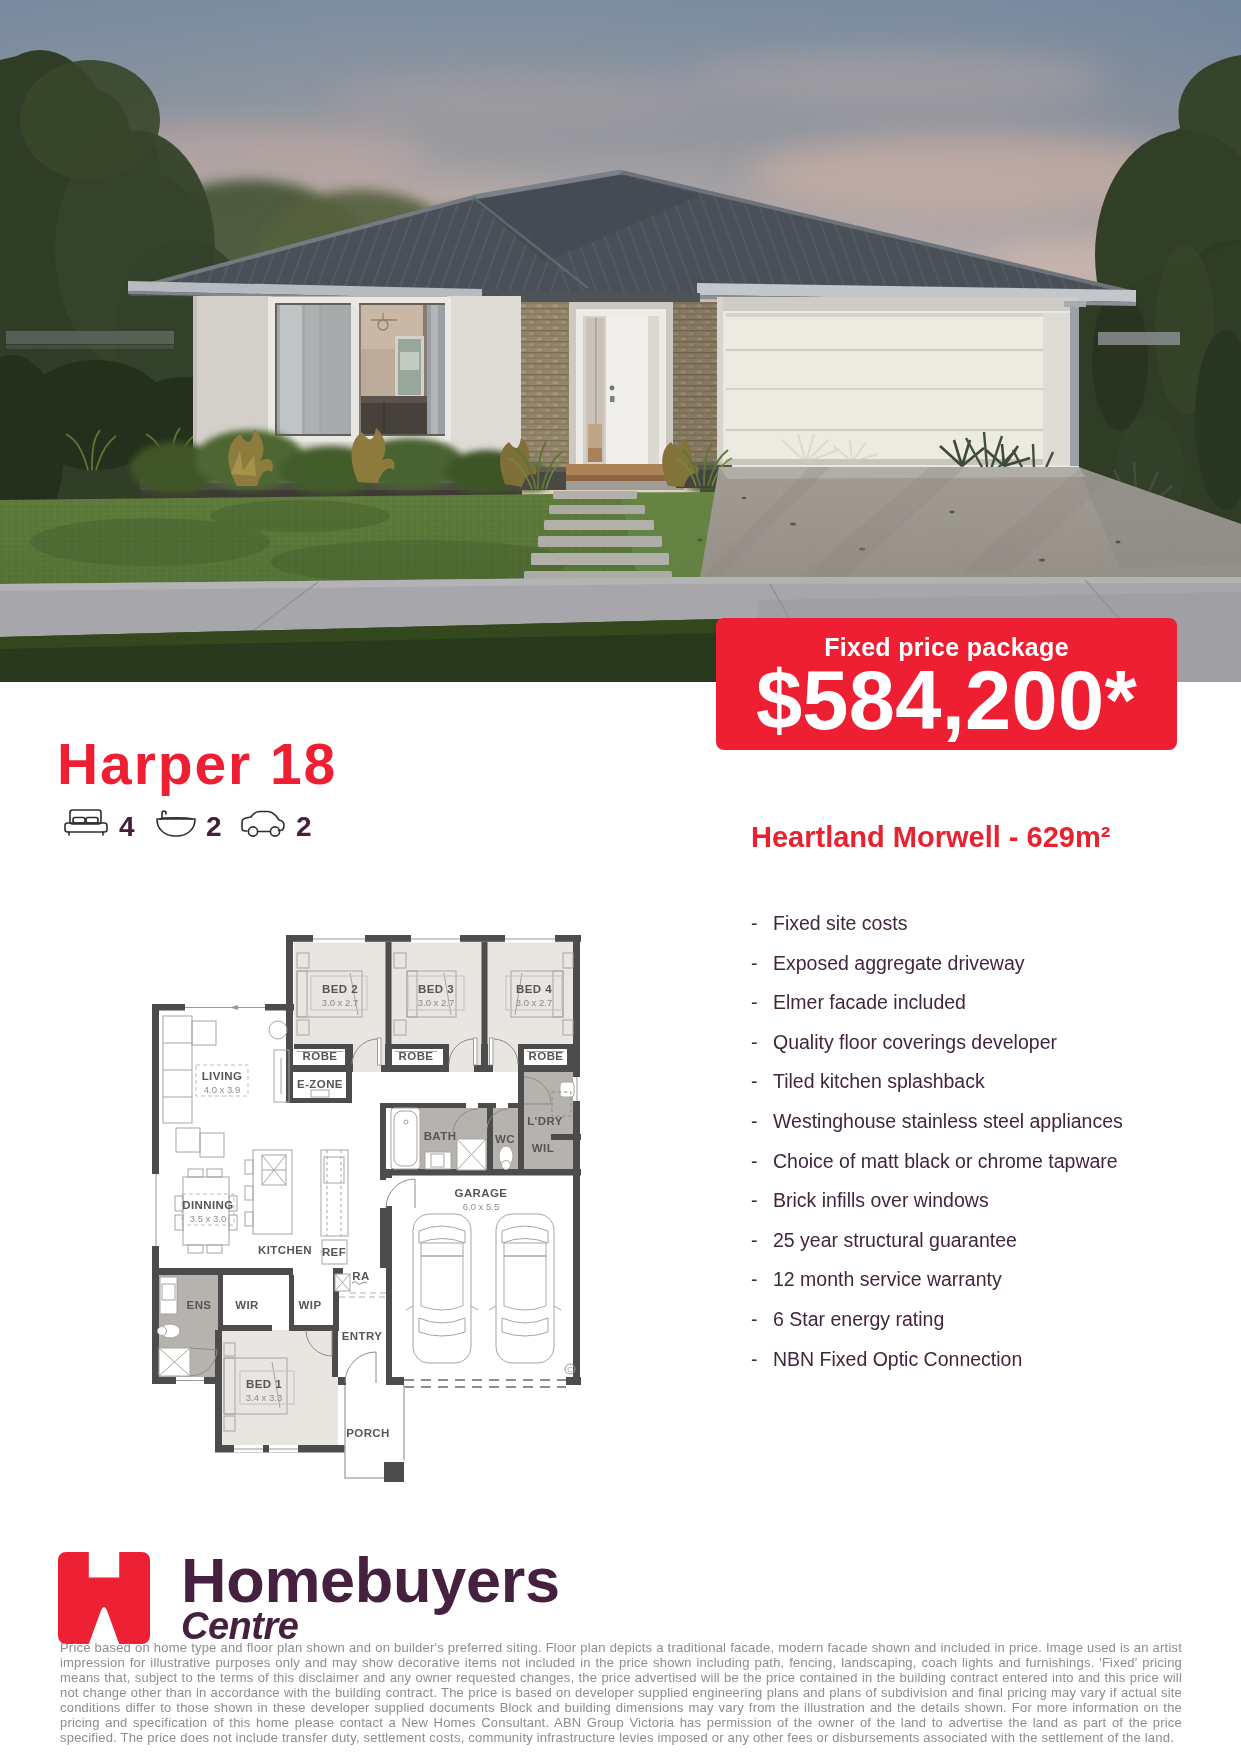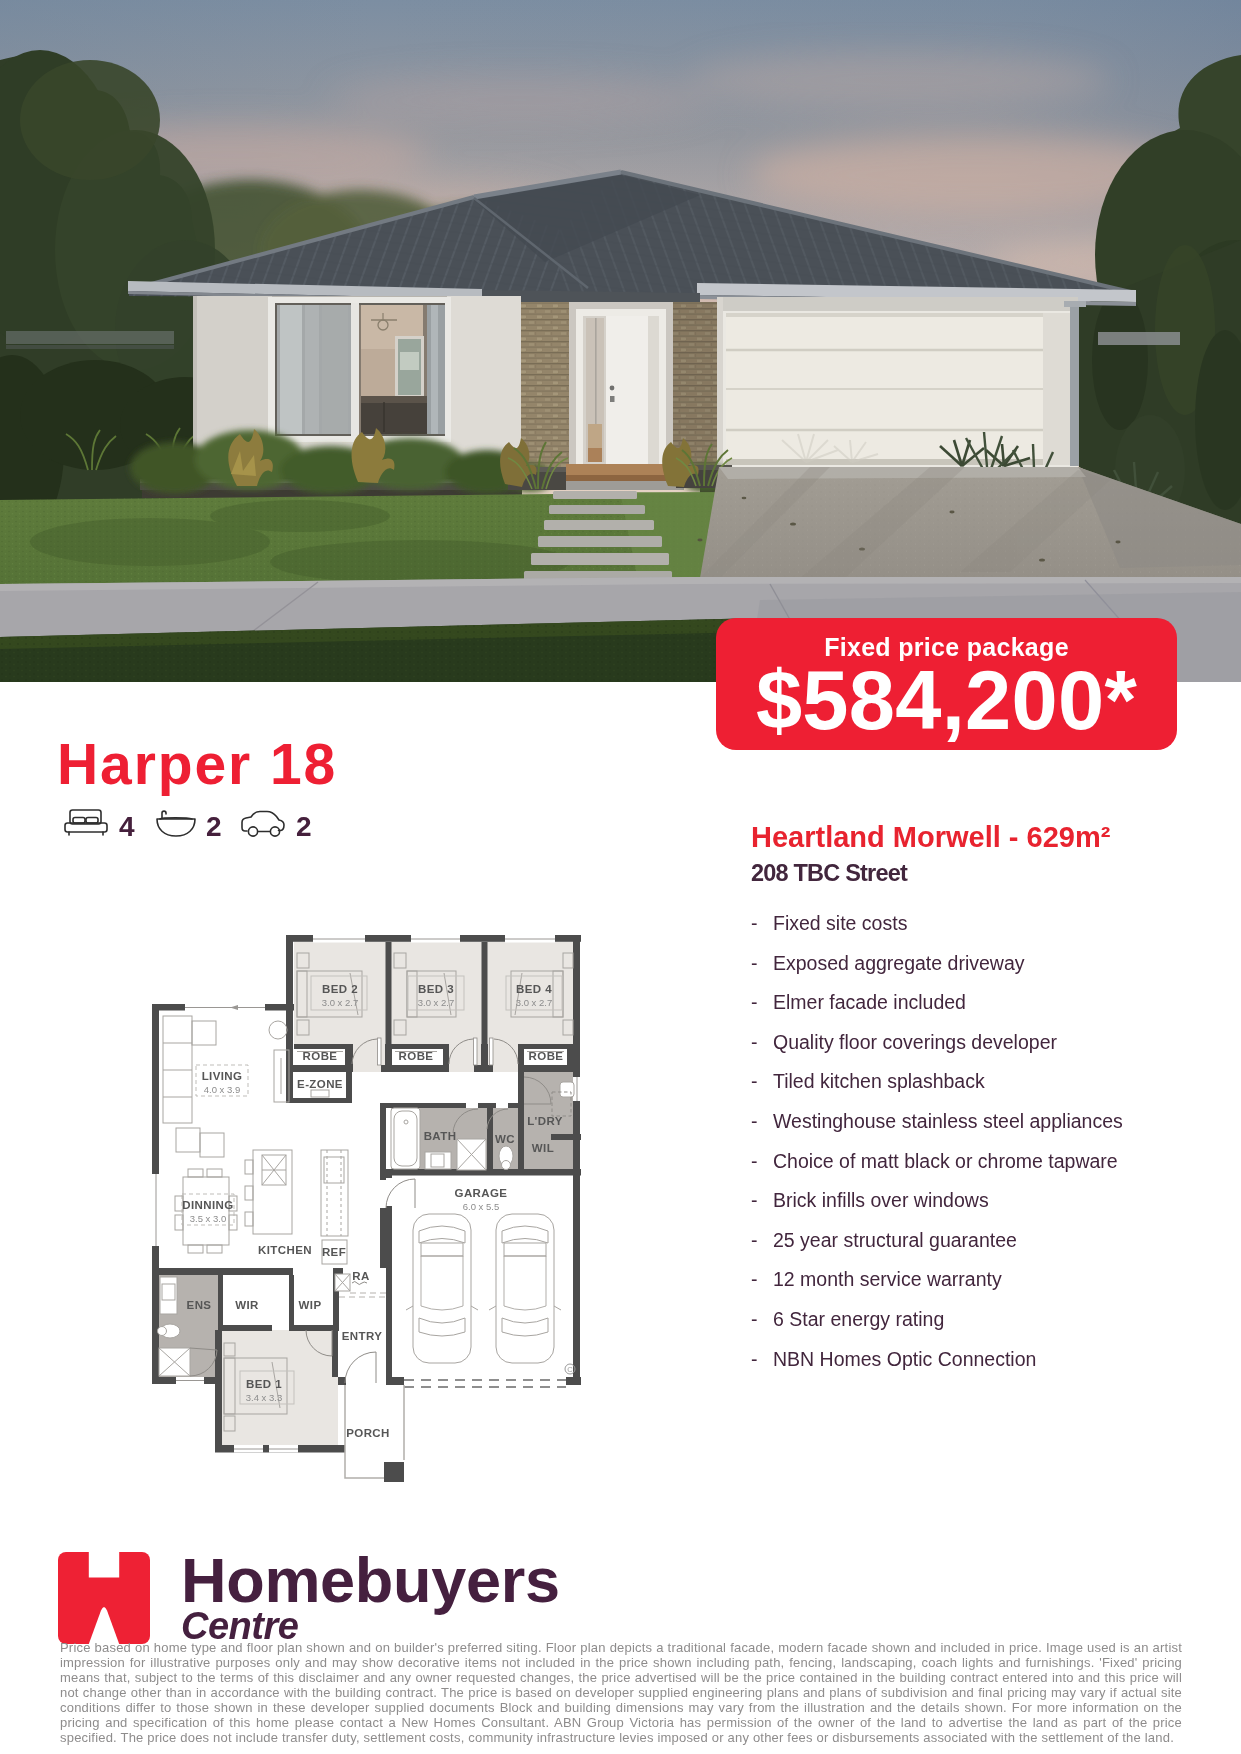--- a/index.html
+++ b/index.html
@@ -1,20 +1,20 @@
 <!DOCTYPE html>
 <html><head>
 <meta charset="utf-8">
 <style>
   html,body{margin:0;padding:0;}
   body{width:1241px;height:1754px;position:relative;background:#ffffff;
        font-family:"Liberation Sans", sans-serif;overflow:hidden;}
   .abs{position:absolute;}
   #photo{left:0;top:0;width:1241px;height:682px;}
-  #badge{left:716px;top:618px;width:461px;height:132px;background:#ee1f33;border-radius:20px;
+  #badge{left:716px;top:618px;width:461px;height:132px;background:#ee1f33;border-radius:8px;
          color:#fff;text-align:center;z-index:5;}
   #badge .l1{font-size:25px;font-weight:bold;margin-top:15px;letter-spacing:.3px;}
   #badge .l2{font-size:83px;font-weight:bold;margin-top:-3px;letter-spacing:.3px;line-height:1;}
   #title{left:57px;top:731px;font-size:57px;font-weight:bold;color:#ee1f33;letter-spacing:1.9px;}
   #icons{left:63px;top:806px;height:36px;}
   #rcol{left:751px;top:821px;width:440px;}
   #rcol .hd1{color:#e8232f;font-size:29px;font-weight:bold;letter-spacing:0px;}
   #rcol .hd2{color:#42263d;font-size:23.5px;font-weight:bold;margin-top:6px;letter-spacing:-.8px;}
   #feat{left:751px;top:912px;width:470px;color:#42263d;font-size:19.5px;}
   #feat .it{height:39.6px;display:flex;}
@@ -811,21 +811,20 @@
   <text class="lbl" x="362" y="1340">ENTRY</text>
   <text class="lbl" x="264" y="1388">BED 1</text>
         <text class="dim" x="264" y="1401">3.4 x 3.3</text>
   <text class="lbl" x="368" y="1437">PORCH</text>
 </g>
 </svg>
 </div>
 
 <div class="abs" id="rcol">
   <div class="hd1">Heartland Morwell - 629m²</div>
-  <div class="hd2">208 TBC Street</div>
 </div>
 
 <div class="abs" id="feat">
   <div class="it">
       <span class="dash">-</span>
       <span>Fixed site costs</span>
     </div>
   <div class="it">
       <span class="dash">-</span>
       <span>Exposed aggregate driveway</span>
@@ -861,21 +860,21 @@
   <div class="it">
       <span class="dash">-</span>
       <span>12 month service warranty</span>
     </div>
   <div class="it">
       <span class="dash">-</span>
       <span>6 Star energy rating</span>
     </div>
   <div class="it">
       <span class="dash">-</span>
-      <span>NBN Homes Optic Connection</span>
+      <span>NBN Fixed Optic Connection</span>
     </div>
 </div>
 
 <div class="abs" id="logo"><svg width="92" height="92" viewBox="0 0 92 92">
 <rect x="0" y="0" width="92" height="92" rx="8" fill="#ee2134"></rect>
 <rect x="30.8" y="0" width="30.4" height="25.5" fill="#ffffff"></rect>
 <path d="M30.8,92 L43,58.5 Q46,51.5 49,58.5 L61.2,92 Z" fill="#ffffff"></path>
 </svg>
 </div>
 

